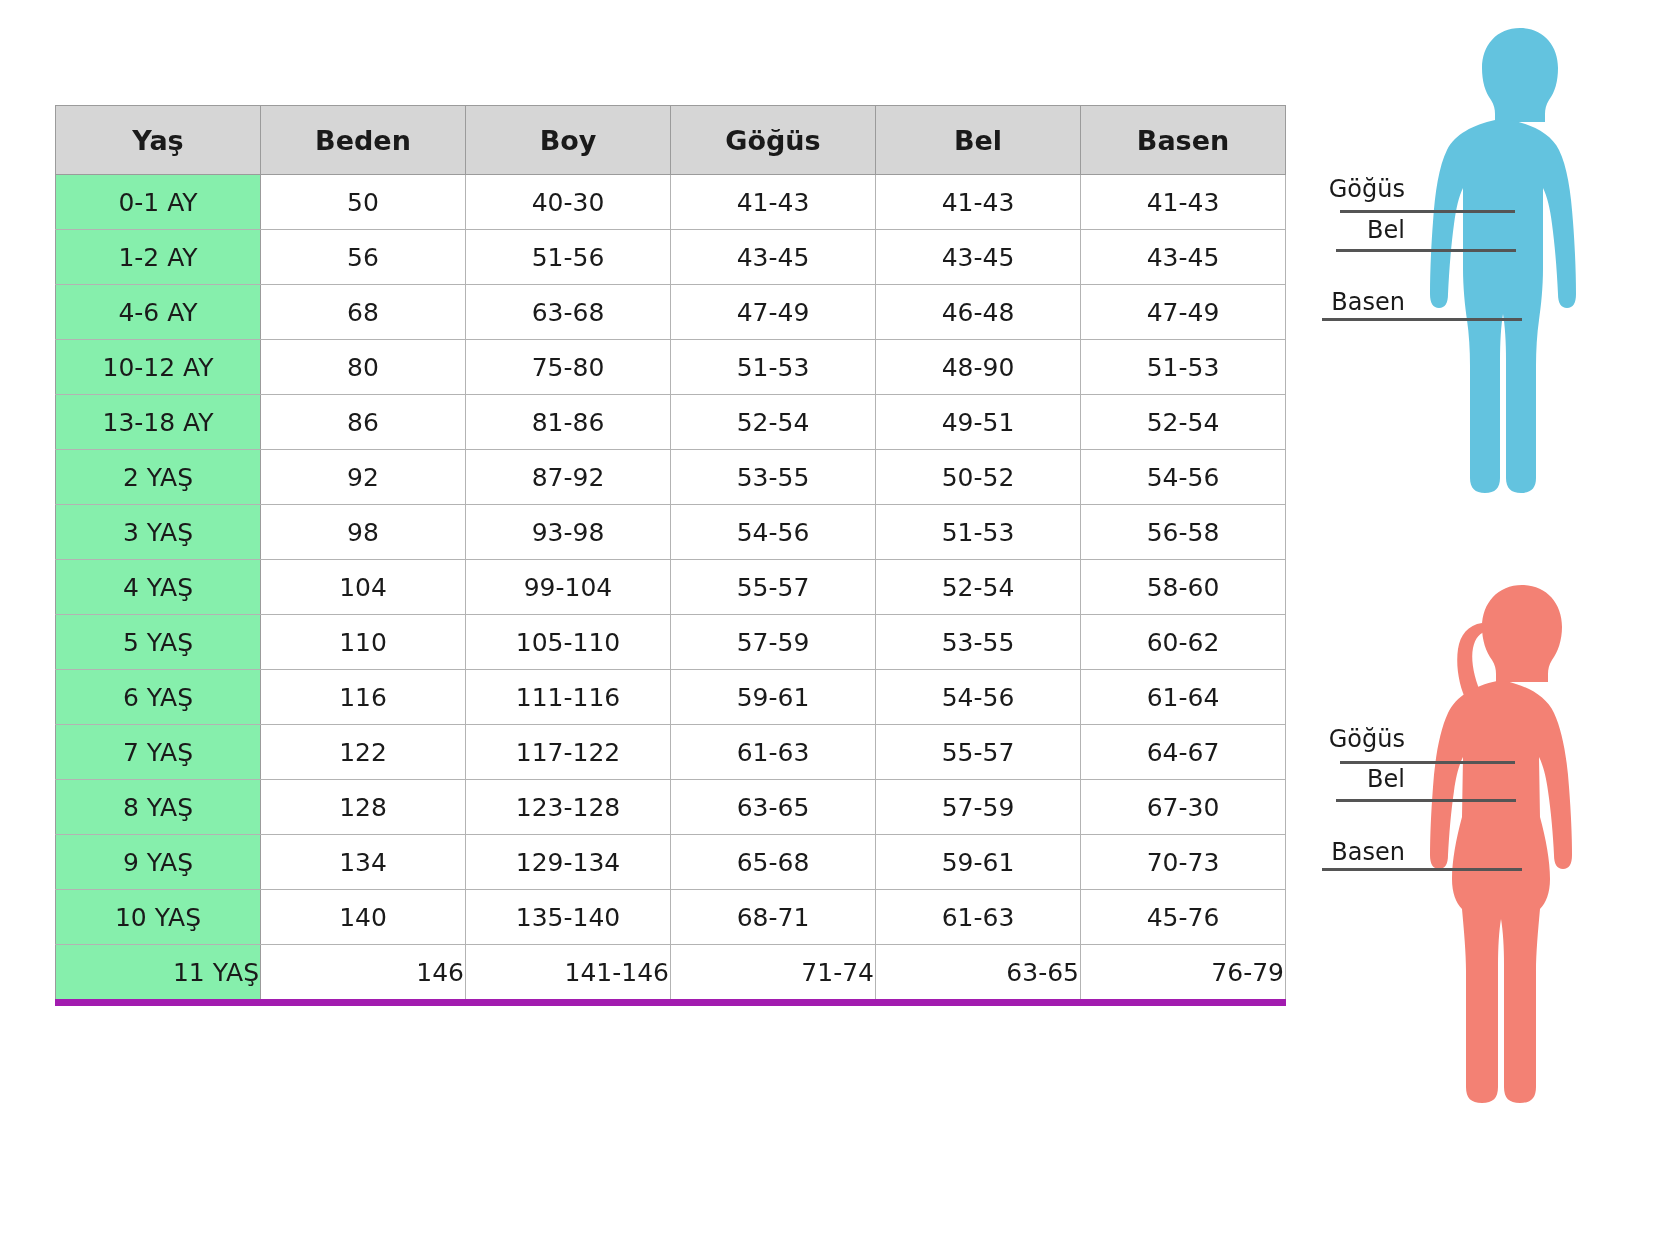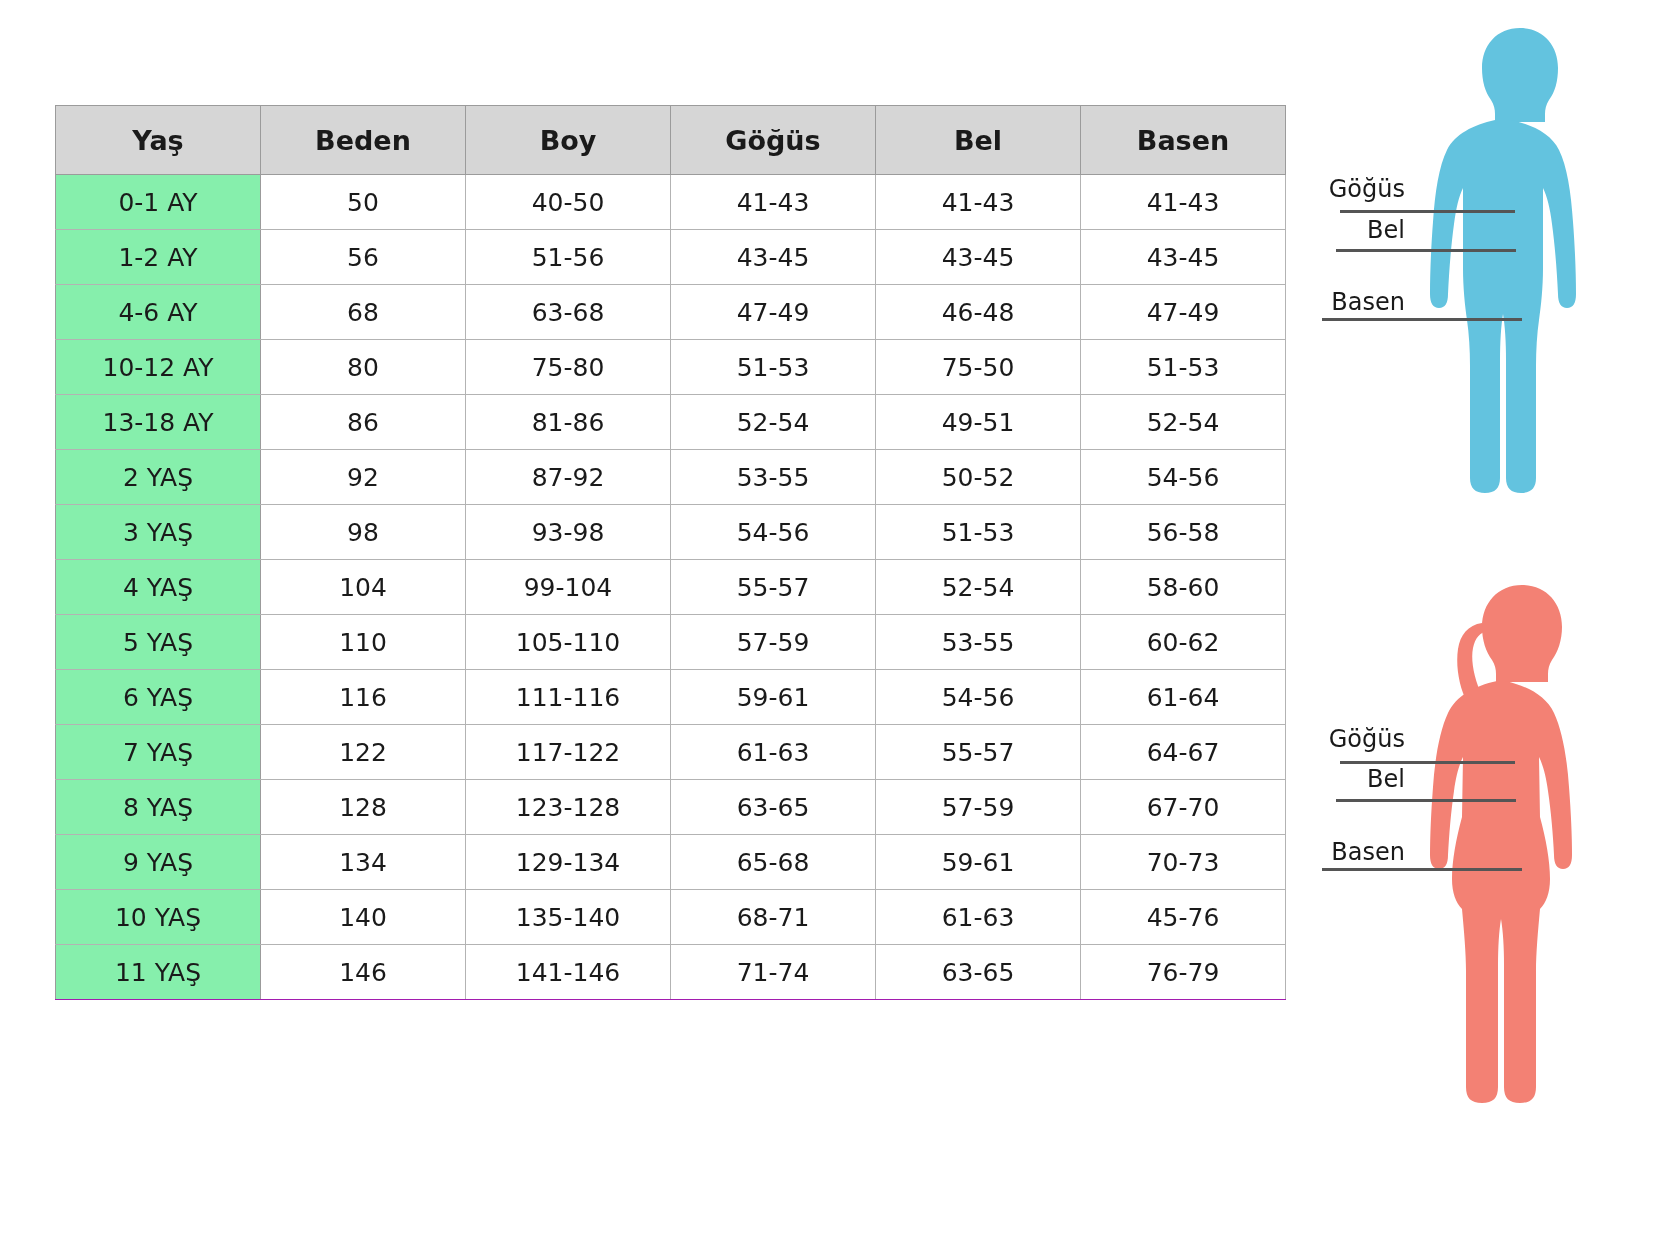--- a/index.html
+++ b/index.html
@@ -43,21 +43,22 @@
     font-size: 27px;
     height: 66px;
     border: 1px solid #9b9b9b;
   }
   table.size-table tbody td.age-cell {
     background: #86efac;
     border-left: 1px solid #9b9b9b;
     border-right: 1px solid #9b9b9b;
   }
   table.size-table tbody tr:last-child td {
-    border-bottom: 1px solid #a21caf;
+    border-bottom: 7px solid #a21caf;
+    text-align: right;
   }
   table.size-table col.c-age    { width: 205px; }
   table.size-table col.c-beden  { width: 205px; }
   table.size-table col.c-boy    { width: 205px; }
   table.size-table col.c-gogus  { width: 205px; }
   table.size-table col.c-bel    { width: 205px; }
   table.size-table col.c-basen  { width: 205px; }
 
   
   .figure-block {
@@ -125,21 +126,21 @@
         <th>Boy</th>
         <th>Göğüs</th>
         <th>Bel</th>
         <th>Basen</th>
       </tr>
     </thead>
     <tbody id="table-body">
         <tr>
           <td class="age-cell">0-1 AY</td>
           <td>50</td>
-          <td>40-50</td>
+          <td>40-30</td>
           <td>41-43</td>
           <td>41-43</td>
           <td>41-43</td>
         </tr>
         <tr>
           <td class="age-cell">1-2 AY</td>
           <td>56</td>
           <td>51-56</td>
           <td>43-45</td>
           <td>43-45</td>
@@ -151,21 +152,21 @@
           <td>63-68</td>
           <td>47-49</td>
           <td>46-48</td>
           <td>47-49</td>
         </tr>
         <tr>
           <td class="age-cell">10-12 AY</td>
           <td>80</td>
           <td>75-80</td>
           <td>51-53</td>
-          <td>75-50</td>
+          <td>48-90</td>
           <td>51-53</td>
         </tr>
         <tr>
           <td class="age-cell">13-18 AY</td>
           <td>86</td>
           <td>81-86</td>
           <td>52-54</td>
           <td>49-51</td>
           <td>52-54</td>
         </tr>
@@ -216,21 +217,21 @@
           <td>61-63</td>
           <td>55-57</td>
           <td>64-67</td>
         </tr>
         <tr>
           <td class="age-cell">8 YAŞ</td>
           <td>128</td>
           <td>123-128</td>
           <td>63-65</td>
           <td>57-59</td>
-          <td>67-70</td>
+          <td>67-30</td>
         </tr>
         <tr>
           <td class="age-cell">9 YAŞ</td>
           <td>134</td>
           <td>129-134</td>
           <td>65-68</td>
           <td>59-61</td>
           <td>70-73</td>
         </tr>
         <tr>

